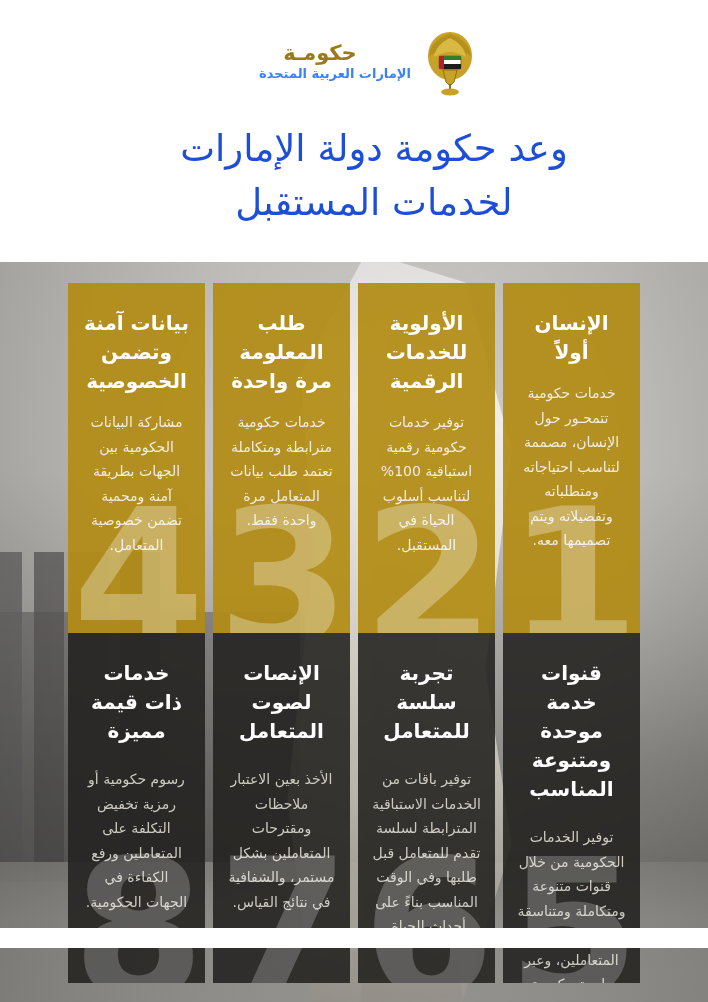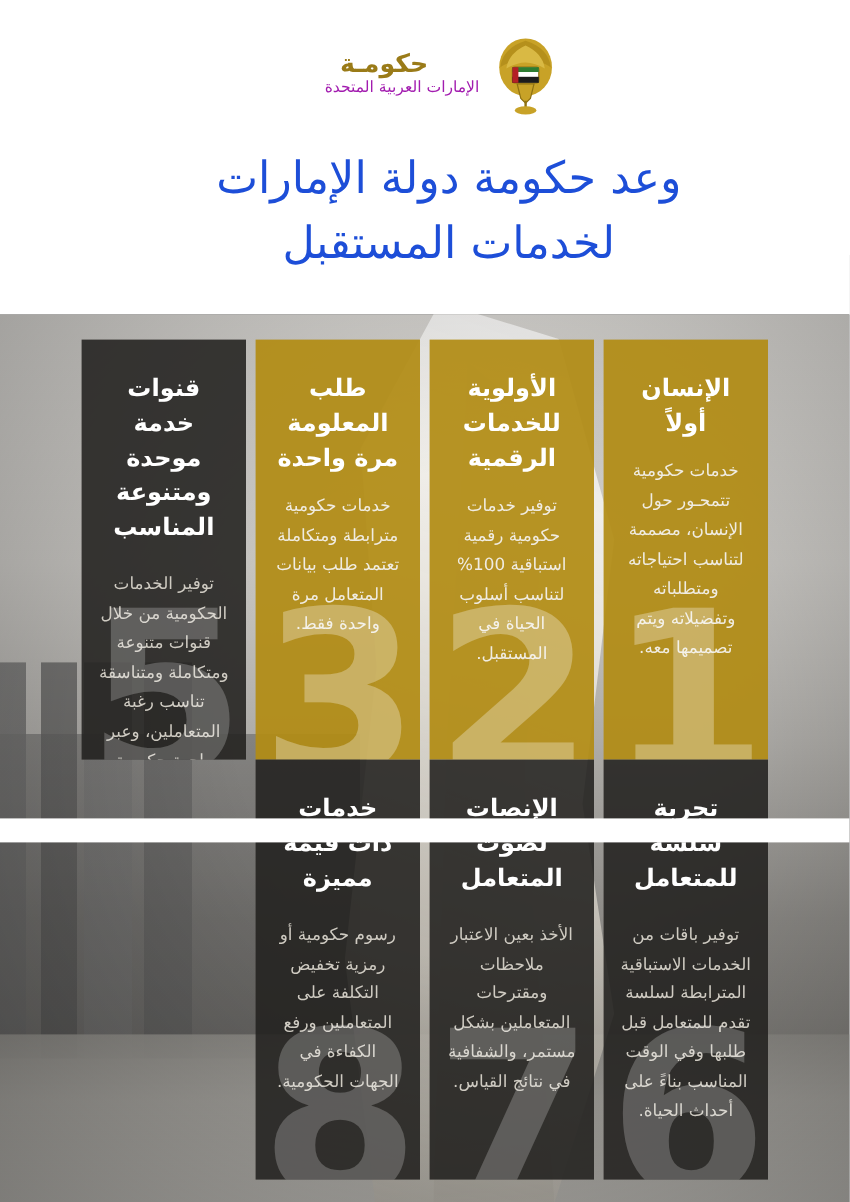--- a/index.html
+++ b/index.html
@@ -4,21 +4,21 @@
 <style>
   * { box-sizing: border-box; margin: 0; padding: 0; }
   html, body {
     width: 708px; height: 1002px;
     background: #ffffff;
     font-family: "DejaVu Sans", "Liberation Sans", sans-serif;
     overflow: hidden;
   }
   .page {
     position: relative;
-    width: 708px; height: 702px;
+    width: 708px; height: 948px;
     background: #ffffff;
   }
 
   
   .header {
     position: absolute;
     top: 0; left: 0; right: 0;
     height: 262px;
     background: #ffffff;
   }
@@ -39,22 +39,22 @@
     line-height: 1.25;
   }
   .emblem-text .line1 {
     font-size: 21px;
     font-weight: bold;
     color: #9a7b18;
     letter-spacing: 1px;
   }
   .emblem-text .line2 {
     font-size: 13px;
-    font-weight: normal;
-    color: #a21caf;
+    font-weight: bold;
+    color: #3b82f6;
     margin-left: 30px;
   }
   .main-title {
     margin-top: 26px;
     text-align: center;
     color: #1d4ed8;
     font-size: 37px;
     font-weight: normal;
     line-height: 1.45;
     letter-spacing: 0px;
@@ -223,20 +223,25 @@
     <div class="card gold">
       <div class="c-title">الأولوية للخدمات الرقمية</div>
       <div class="c-desc">توفير خدمات حكومية رقمية استباقية 100% لتناسب أسلوب الحياة في المستقبل.</div>
       <div class="c-num">2</div>
     </div>
     <div class="card gold">
       <div class="c-title">طلب المعلومة مرة واحدة</div>
       <div class="c-desc">خدمات حكومية مترابطة ومتكاملة تعتمد طلب بيانات المتعامل مرة واحدة فقط.</div>
       <div class="c-num">3</div>
     </div>
+    <div class="card gold">
+      <div class="c-title">بيانات آمنة وتضمن الخصوصية</div>
+      <div class="c-desc">مشاركة البيانات الحكومية بين الجهات بطريقة آمنة ومحمية تضمن خصوصية المتعامل.</div>
+      <div class="c-num">4</div>
+    </div>
 
     <div class="card dark">
       <div class="c-title">قنوات خدمة موحدة ومتنوعة المناسب</div>
       <div class="c-desc">توفير الخدمات الحكومية من خلال قنوات متنوعة ومتكاملة ومتناسقة تناسب رغبة المتعاملين، وعبر واجهة حكومية موحدة.</div>
       <div class="c-num">5</div>
     </div>
     <div class="card dark">
       <div class="c-title">تجربة سلسة للمتعامل</div>
       <div class="c-desc">توفير باقات من الخدمات الاستباقية المترابطة لسلسة تقدم للمتعامل قبل طلبها وفي الوقت المناسب بناءً على أحداث الحياة.</div>
       <div class="c-num">6</div>

